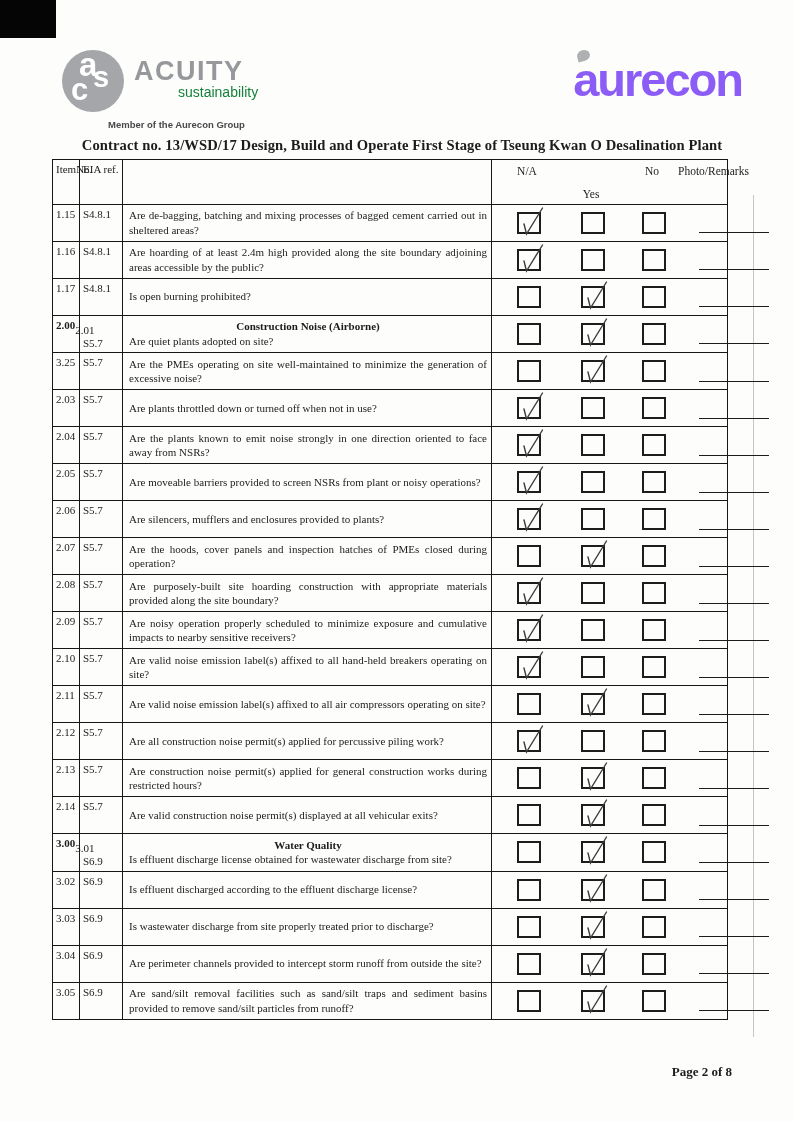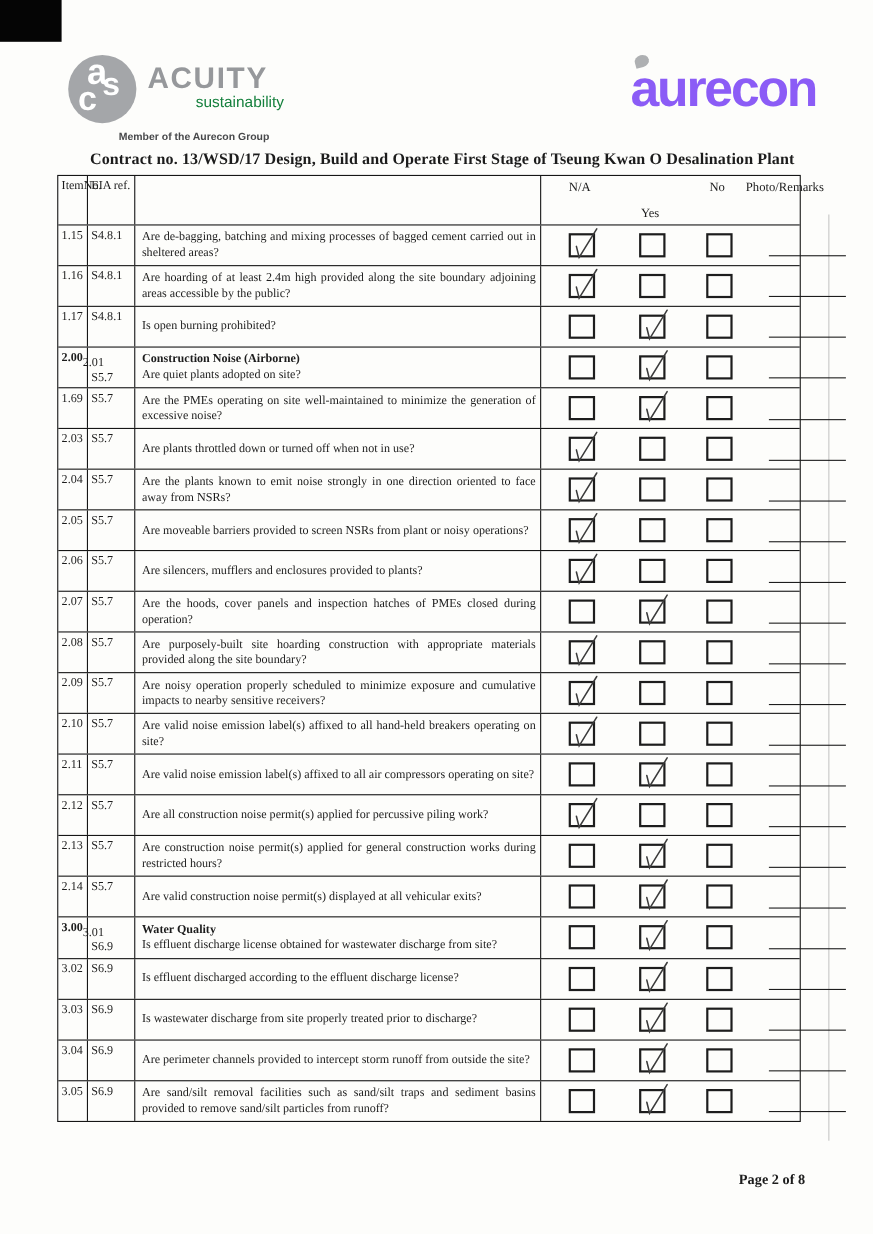--- a/index.html
+++ b/index.html
@@ -36,21 +36,21 @@
   .row:first-child { border-top:none; }
   .c { border-right:1.3px solid #161616; padding:2px 3px; font-size:11px; line-height:14.5px; box-sizing:border-box; }
   .c:last-child { border-right:none;gap:14px; }
   .c-item { display:flex; flex-direction:row; }
   .c-item .item-main { }
   .c-item .item-bold { font-weight:700; }
   .c-item .item-sub { margin-top:5px; }
   .c-eia { }
   .c-eia.with-section { padding-top:20px; }
   .c-q { padding:3px 4px 3px 6px; text-align:justify; display:flex; flex-direction:column; justify-content:center; }
-  .c-q .section-heading { font-weight:700; text-align:left; }
+  .c-q .section-heading { font-weight:700; text-align:center; }
   .c-checks { position:relative; display:flex; align-items:center; }
   .cbx { position:relative; width:24px; height:22px; border:2.2px solid #1d1d1d; box-sizing:border-box; flex:0 0 auto; background:#fdfdfb; }
   .cbx-na  { margin-left:22px; }
   .cbx-yes { margin-left:26px; }
   .cbx-no  { margin-left:23px; }
   .tick { position:absolute; left:-1px; bottom:-5px; width:26px; height:30px; overflow:visible; }
   .tick path { fill:none; stroke:#3b3b3b; stroke-width:1.4; stroke-linecap:round; }
   .remark-line { margin-left:19px; margin-right:5px; width:70px; border-bottom:1.7px solid #1d1d1d; align-self:center; transform:translateY(10px); }
 
   
@@ -187,21 +187,21 @@
             <svg class="tick" viewBox="0 0 26 30">
               <path d="M6 17 L8.5 27 L24.5 1"></path>
             </svg>
           </span>
           <span class="cbx cbx-no"></span>
           <span class="remark-line"></span>
         </div>
       </div>
       <div class="row">
         <div class="c c-item">
-          <span class="item-main ">1.69</span>
+          <span class="item-main ">3.25</span>
         </div>
         <div class="c c-eia ">S5.7</div>
         <div class="c c-q">
           <div>Are the PMEs operating on site well-maintained to minimize the generation of excessive noise?</div>
         </div>
         <div class="c c-checks">
           <span class="cbx cbx-na"></span>
           <span class="cbx cbx-yes">
             <svg class="tick" viewBox="0 0 26 30">
               <path d="M6 17 L8.5 27 L24.5 1"></path>

